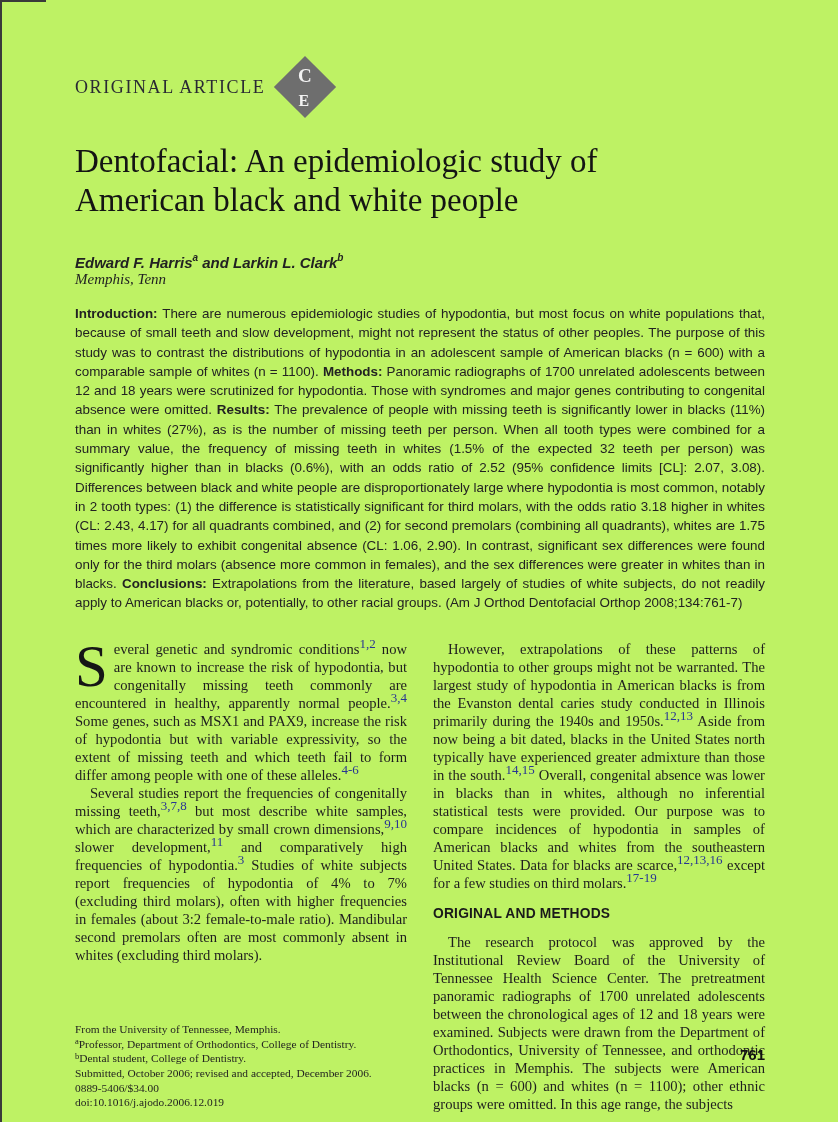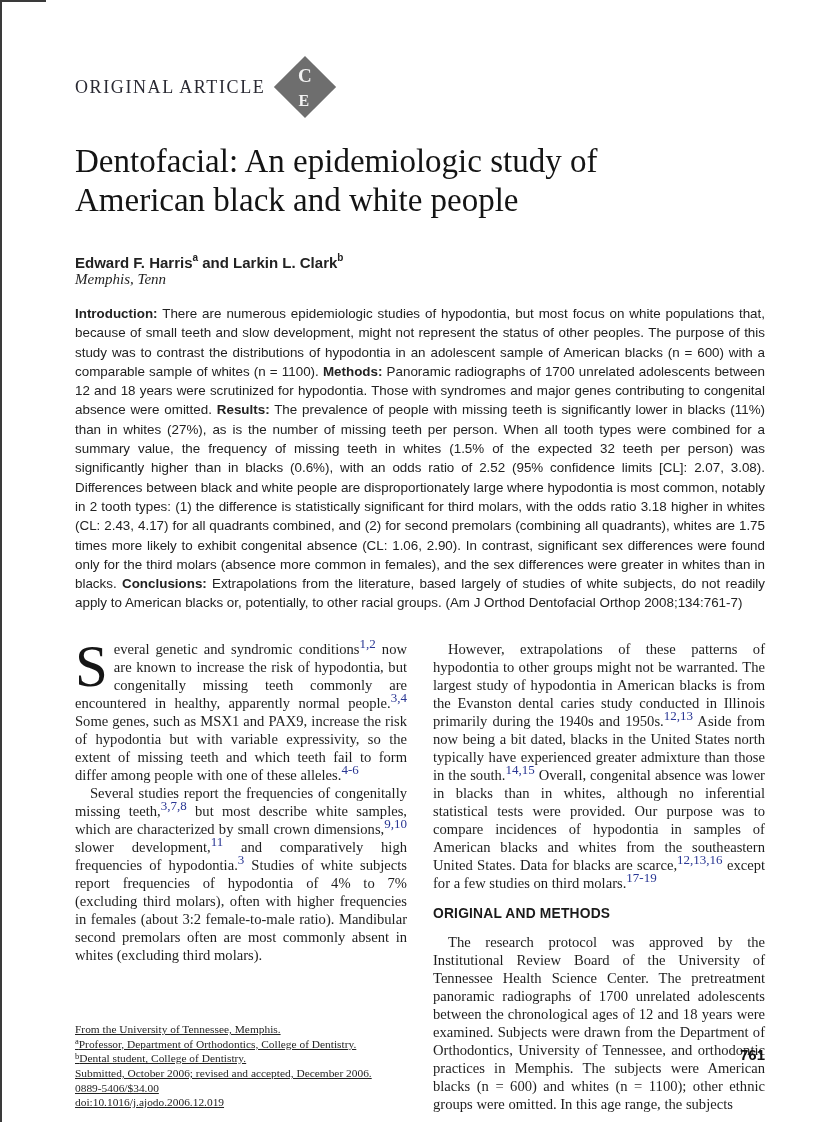--- a/index.html
+++ b/index.html
@@ -1,19 +1,19 @@
 <!DOCTYPE html>
 <html><head>
 <meta charset="utf-8">
 <style>
   html,body{margin:0;padding:0;background:#e8e8e8;}
   .page{
     position:relative;
     width:838px;height:1122px;
-    background:#ffffff;
+    background:#bef264;
     margin:0 auto;
     overflow:hidden;
     font-family:"Liberation Serif",serif;
     color:#1c1c1c;
   }
   
   .edge-left{position:absolute;left:0;top:0;width:2px;height:1122px;background:#3a3a3a;}
   .edge-top{position:absolute;left:0;top:0;width:46px;height:2px;background:#3a3a3a;}
 
   .content{position:absolute;left:75px;top:0;width:690px;}
@@ -37,21 +37,21 @@
 
   
   .title{
     margin-top:24px;
     font-size:33px;line-height:39px;color:#141414;
     font-family:"Liberation Serif",serif;font-weight:400;
   }
   .authors{
     margin-top:34px;
     font-family:"Liberation Sans",sans-serif;font-weight:bold;
-    font-size:15px;color:#222;
+    font-size:15px;color:#222;font-style:italic;
   }
   .authors sup{font-size:10px;position:relative;top:-1px;vertical-align:super;line-height:0;}
   .affiliation{
     font-style:italic;font-size:15px;color:#222;
   }
 
   
   .abstract{
     margin-top:16px;
     font-family:"Liberation Sans",sans-serif;
@@ -82,21 +82,21 @@
     font-family:"Liberation Sans",sans-serif;font-weight:bold;
     font-size:13.8px;color:#1a1a1a;text-align:left;
     margin:13px 0 10px 0;letter-spacing:0.2px;
   }
 
   
   .footnotes{
     margin-top:auto;
     font-size:11.4px;line-height:14.6px;text-align:left;color:#1f1f1f;
   }
-  .footnotes div{text-align:left;text-decoration:underline;}
+  .footnotes div{text-align:left;}
   .footnotes sup{color:#1f1f1f;font-size:8.5px;top:-0.4em;}
   .link{color:#2b3cc4;}
 
   .pageno{
     position:absolute;right:73px;top:1046px;
     font-family:"Liberation Sans",sans-serif;font-weight:bold;
     font-size:15px;color:#111;
   }
 </style>
 </head>

